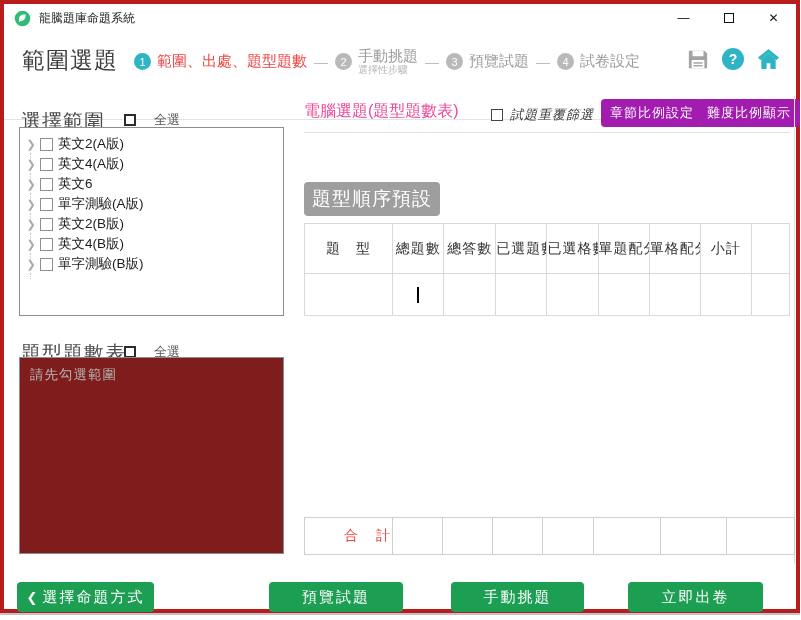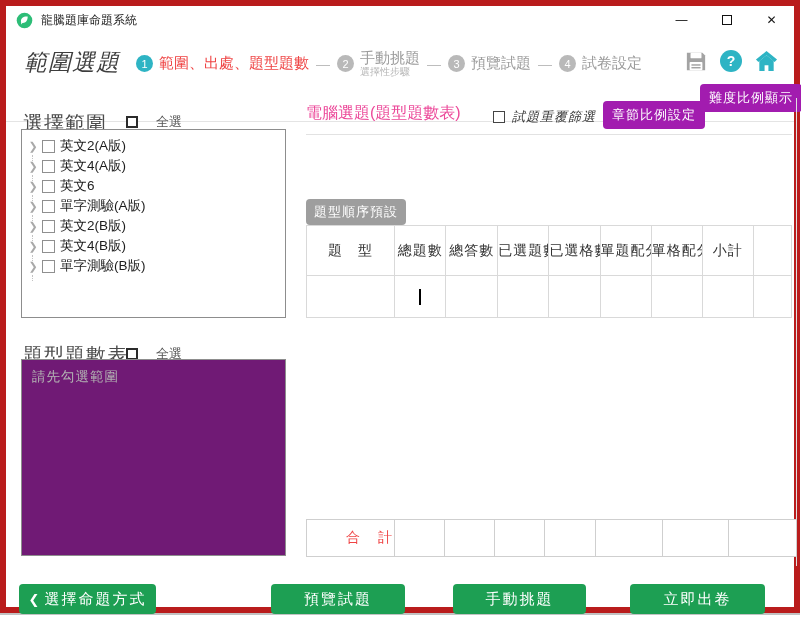--- a/index.html
+++ b/index.html
@@ -6,35 +6,35 @@
   body {
     font-family: "Liberation Sans", "DejaVu Sans", sans-serif;
     background:#ffffff;
     width:801px; height:620px;
     overflow:hidden;
   }
   .window {
     position:relative;
     width:800px; height:613px;
     background:#fff;
-    border:6px solid #b91c1c;
+    border:4px solid #b91c1c;
     box-shadow:0 2px 0 rgba(120,120,120,.45);
   }
 
   
   .titlebar { position:absolute; top:0; left:0; right:0; height:28px; display:flex; align-items:center; }
   .app-logo { margin-left:10px; width:17px; height:17px; }
   .app-title { margin-left:8px; font-size:12px; color:#1c1c1c; }
   .win-controls { position:absolute; right:0; top:0; height:28px; display:flex; }
   .win-btn { width:45px; height:28px; display:flex; align-items:center; justify-content:center; font-size:12px; color:#111; cursor:default; }
   .maxi-glyph { width:10px; height:10px; border:1px solid #111; display:inline-block; }
 
   
   .header { position:absolute; top:30px; left:0; right:0; height:55px; }
-  .page-title { position:absolute; left:18px; top:11px; font-size:23px; color:#3d3d3d; letter-spacing:1px;font-style:italic; }
+  .page-title { position:absolute; left:18px; top:11px; font-size:23px; color:#3d3d3d; letter-spacing:1px; }
   .stepper { position:absolute; left:130px; top:0; height:55px; display:flex; align-items:center; }
   .step { display:flex; align-items:center; }
   .step-circle { width:17px; height:17px; border-radius:50%; background:#b9b9b9; color:#fff; font-size:11px; display:flex; align-items:center; justify-content:center; flex:0 0 auto; }
   .step.active .step-circle { background:#2eb4c4; }
   .step-label { margin-left:6px; font-size:15px; color:#9b9b9b; white-space:nowrap; }
   .step.active .step-label { color:#ef4444; }
   .step-label-col { margin-left:6px; display:flex; flex-direction:column; line-height:1.1; }
   .step-label-col .step-label { margin-left:0; }
   .step-sub { font-size:10px; color:#b5b5b5; }
   .step-dash { color:#bdbdbd; font-size:14px; margin:0 7px; }
@@ -54,35 +54,35 @@
   .range-selectall { position:absolute; left:120px; top:107px; }
   .range-box { position:absolute; left:15px; top:123px; width:265px; height:189px; border:1px solid #8d8d8d; background:#fff; padding:6px 4px; overflow:hidden; }
   .tree-item { display:flex; align-items:center; height:20px; }
   .tree-arrow { position:relative; width:14px; color:#a9a9a9; font-size:11px; text-align:center; flex:0 0 auto; }
   .tree-arrow::after { content:""; position:absolute; left:6px; top:15px; height:6px; border-left:1px dotted #c2c2c2; }
   .tree-cb { width:13px; height:13px; border:1px solid #8f8f8f; background:#fff; margin:0 5px 0 2px; flex:0 0 auto; }
   .tree-label { font-size:13.5px; color:#1d1d1d; white-space:nowrap; }
 
   .source-title { position:absolute; left:17px; top:336px; }
   .source-selectall { position:absolute; left:120px; top:339px; }
-  .source-box { position:absolute; left:15px; top:353px; width:265px; height:197px; border:1px solid #8d8d8d; background:#701a75; padding:8px 10px; }
+  .source-box { position:absolute; left:15px; top:353px; width:265px; height:197px; border:1px solid #8d8d8d; background:#7f1d1d; padding:8px 10px; }
   .source-placeholder { font-size:13.5px; color:#b3b3b3; letter-spacing:1px; }
 
   
   .right-title { position:absolute; left:300px; top:97px; font-size:16px; color:#ec4899; }
   .dup-filter { position:absolute; left:487px; top:102px; display:flex; align-items:center; gap:7px; }
   .dup-filter .cb { width:12px; height:12px; border:1.5px solid #444; }
   .dup-filter-label { font-size:13px; color:#333; letter-spacing:1px;font-style:italic; }
   .btn-green { background:#a21caf; color:#fff; border:none; border-radius:4px; font-size:13px; padding:5px 9px; letter-spacing:1px; font-family:inherit; cursor:pointer; white-space:nowrap; }
   .btn-chapter { position:absolute; left:597px; top:95px; }
-  .btn-difficulty { position:absolute; left:694px; top:78px; }
+  .btn-difficulty { position:absolute; left:694px; top:95px; }
   .right-rule { position:absolute; left:300px; top:128px; width:486px; height:1px; background:#e2e2e2; }
   .right-edge { position:absolute; left:790px; top:92px; height:468px; width:1px; background:#e0e0e0; }
 
-  .btn-type-order { position:absolute; left:300px; top:193px; background:#9e9e9e; color:#fff; border:none; border-radius:4px; font-size:13px; padding:4px 8px; letter-spacing:1px; font-family:inherit; }
+  .btn-type-order { position:absolute; left:300px; top:178px; background:#9e9e9e; color:#fff; border:none; border-radius:4px; font-size:19px; padding:4px 8px; letter-spacing:1px; font-family:inherit; }
 
   table { border-collapse:collapse; table-layout:fixed; }
   .qtable { position:absolute; left:300px; top:219px; width:486px; background:#fff; }
   .qtable td { border:1px solid #d9d9d9; font-size:14px; color:#333; text-align:center; letter-spacing:1px; overflow:hidden; white-space:nowrap; }
   .qtable tr.hdr td { height:50px; }
   .qtable tr.bodyrow td { height:42px; }
   .qtable { border:1px solid #b3b3b3; }
   .caret { display:inline-block; width:1.5px; height:16px; background:#000; vertical-align:middle; }
 
   .total-table { position:absolute; left:300px; top:513px; width:490px; background:#fff; border:1px solid #b3b3b3; }

